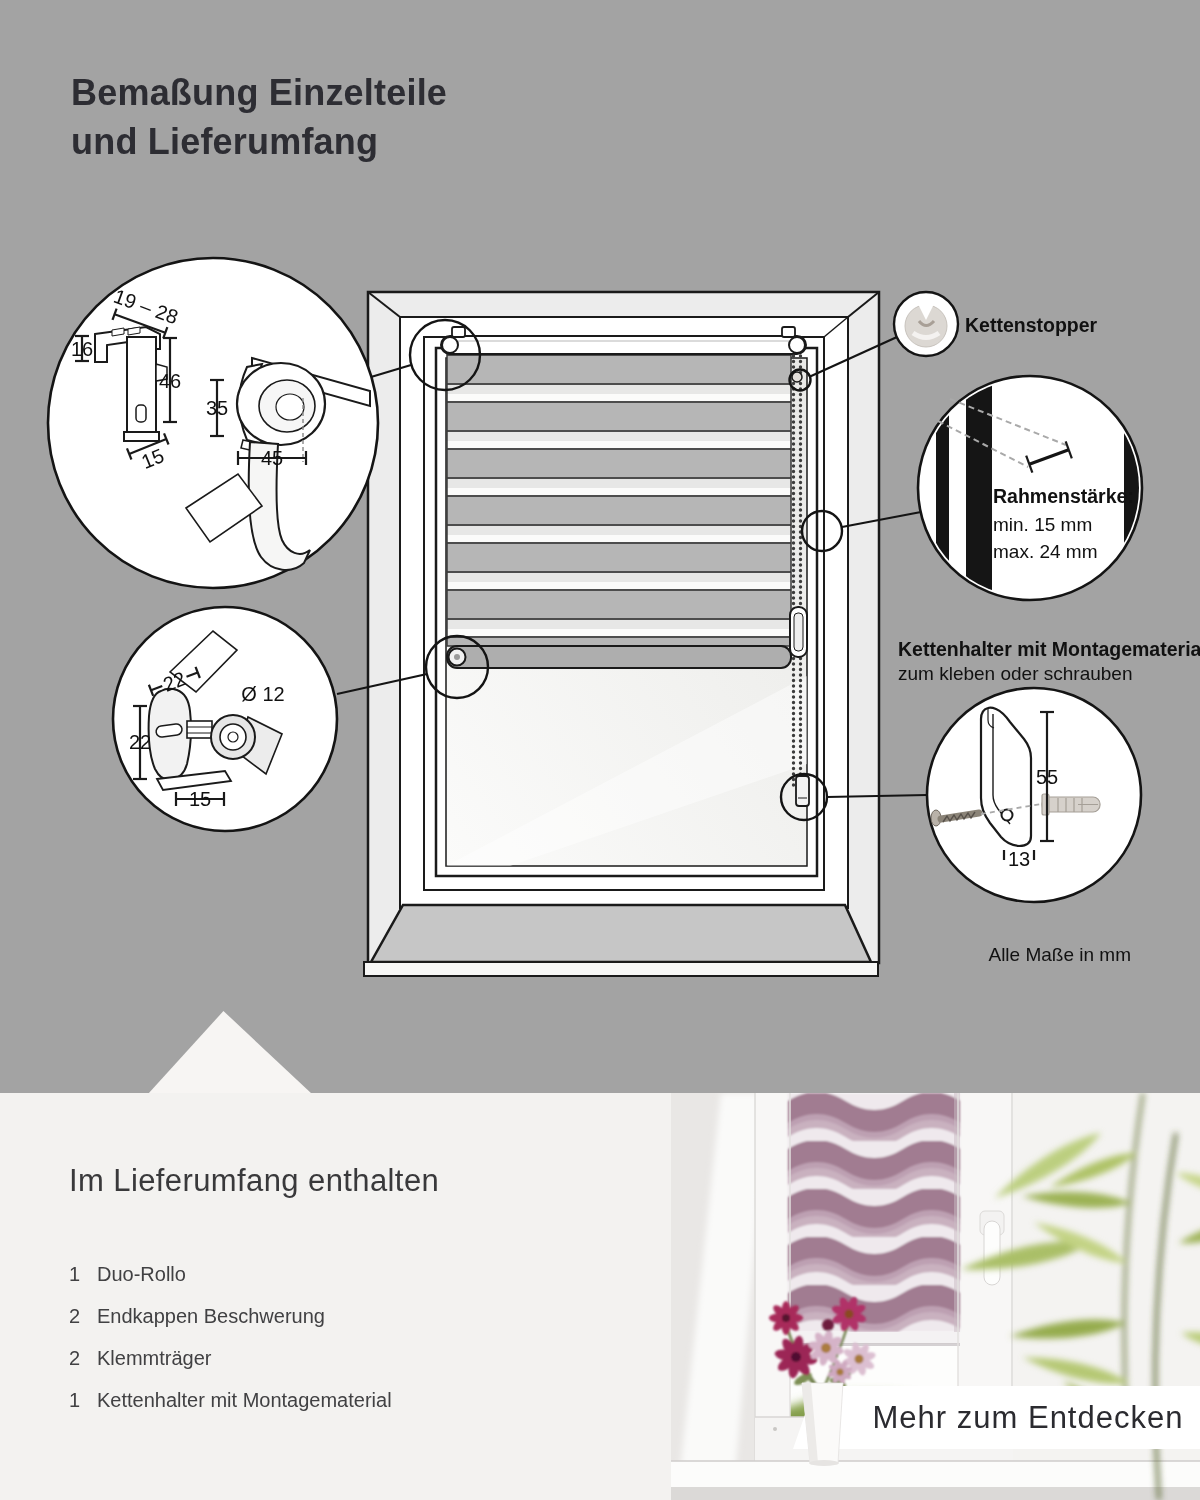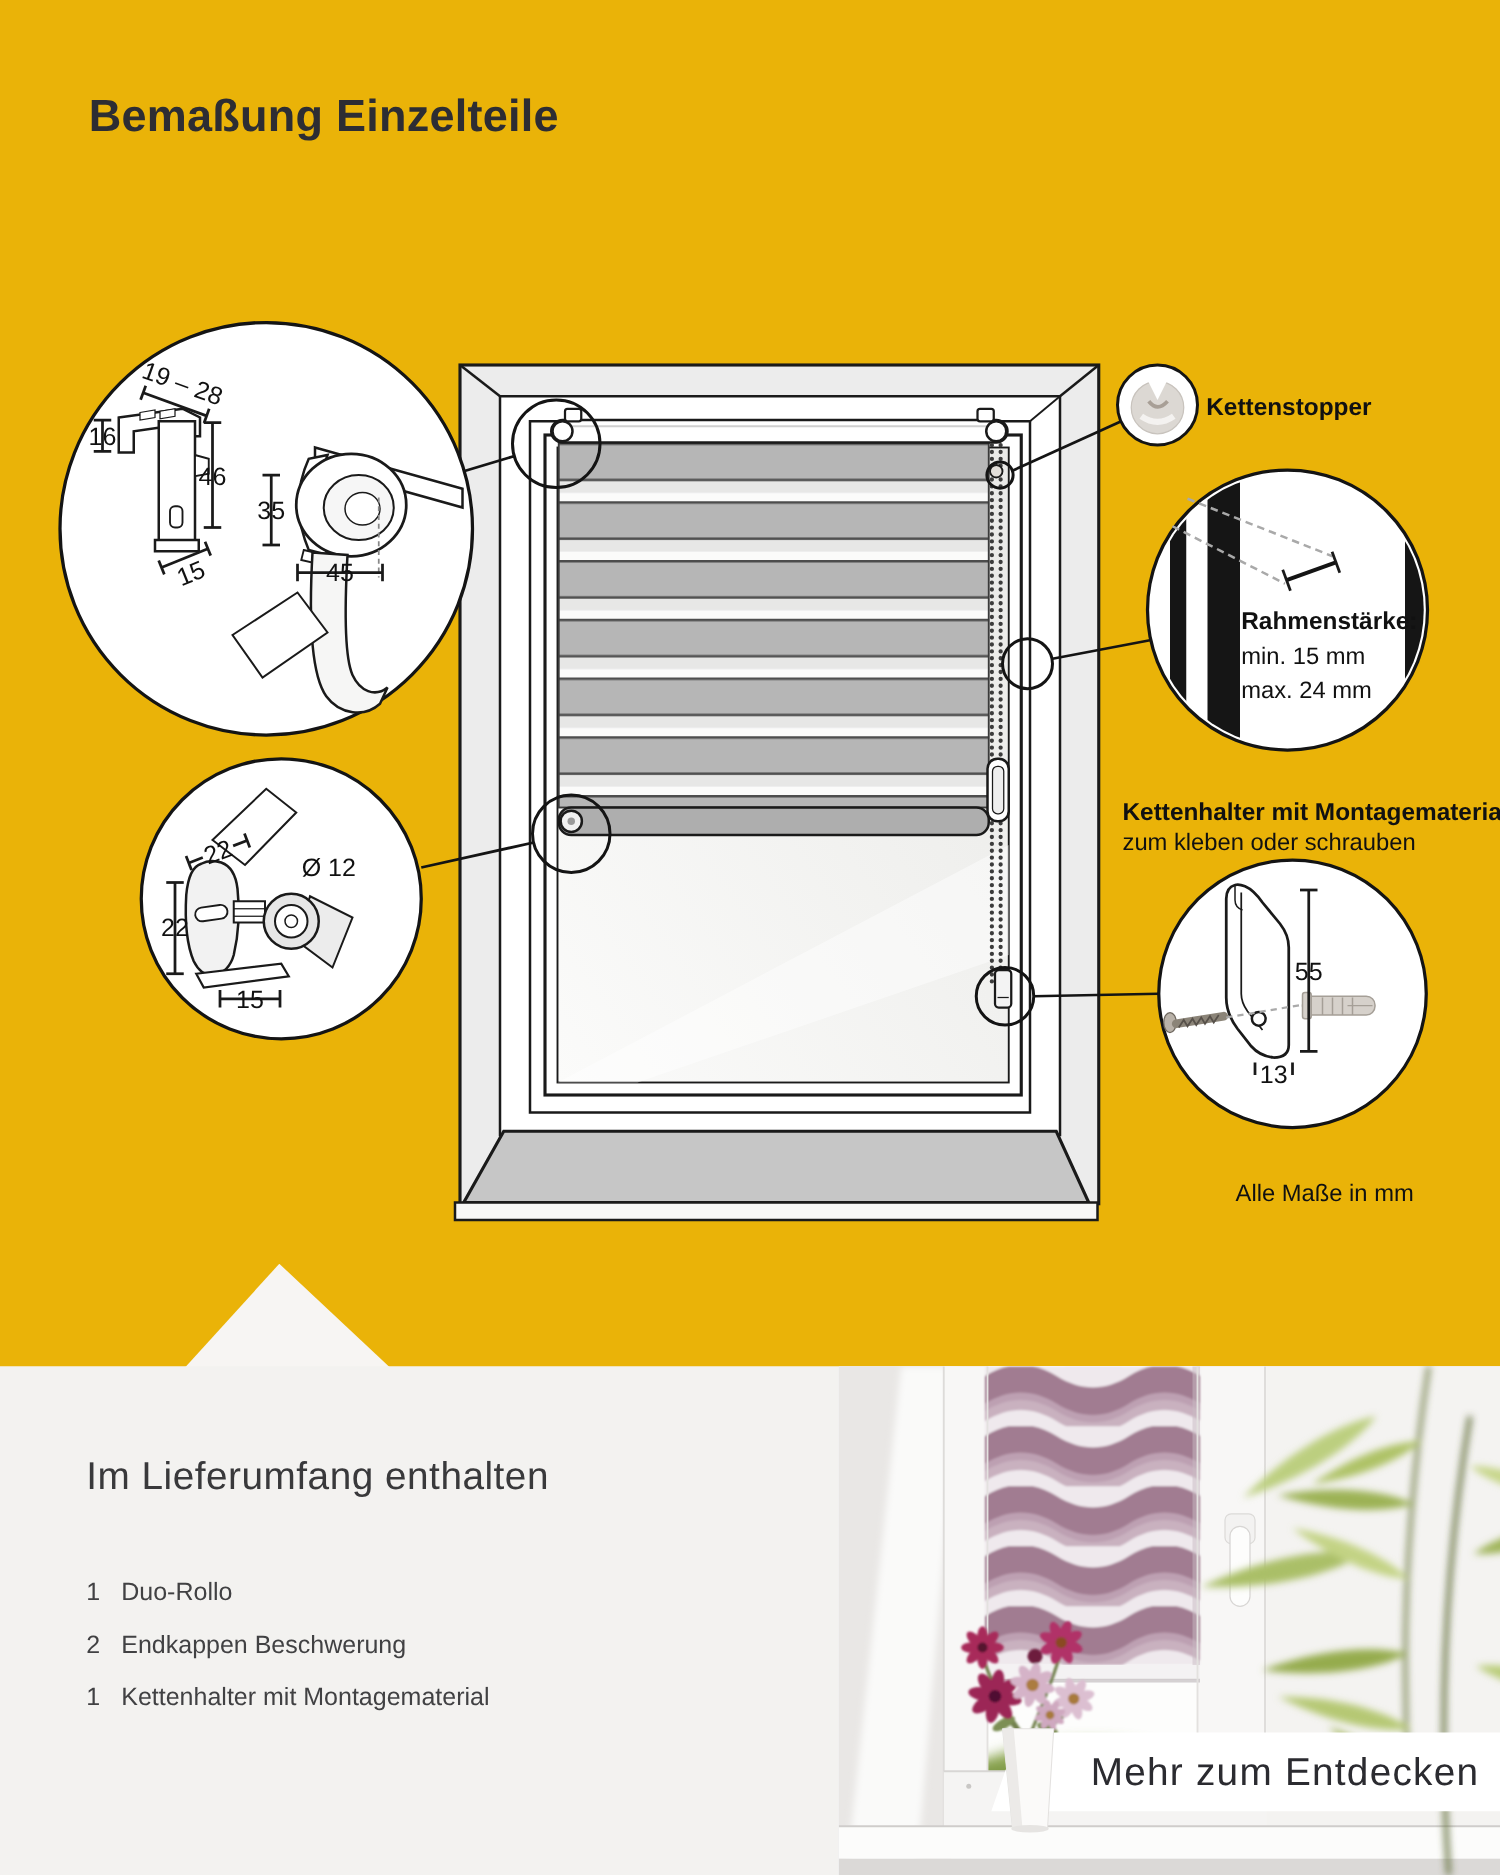--- a/index.html
+++ b/index.html
@@ -1,16 +1,16 @@
 <!DOCTYPE html>
 <html><head>
 <meta charset="utf-8">
 <style>
   html,body{margin:0;padding:0;background:#fff;}
-  .page{position:relative;width:1200px;height:1500px;background:#eab308;overflow:hidden;
+  .page{position:relative;width:1200px;height:1500px;background:#a3a3a3;overflow:hidden;
         font-family:"Liberation Sans",sans-serif;}
   .title{position:absolute;left:71px;top:68px;margin:0;font-size:36px;line-height:49px;
          font-weight:700;color:#2d2d33;letter-spacing:.2px;}
   .diagram{position:absolute;left:0;top:240px;}
   .diagram text{stroke:none;}
   .dt{font-size:20px;fill:#111;text-anchor:middle;font-family:"Liberation Sans",sans-serif;}
   .lblb{font-size:19.5px;font-weight:bold;fill:#111;font-family:"Liberation Sans",sans-serif;}
   .lblr{font-size:19px;fill:#111;font-family:"Liberation Sans",sans-serif;}
   .halo{paint-order:stroke;stroke:#fff;stroke-width:8px;stroke-linejoin:round;}
   .ln{stroke:#1a1a1a;stroke-width:2.2px;}
@@ -25,20 +25,21 @@
   .delivery-list .qty{display:inline-block;width:28px;}
   .photo{position:absolute;left:671px;top:1093px;width:529px;height:423px;}
 </style>
 </head>
 <body>
 
 <div class="page">
 
   <h1 class="title">
     <span>Bemaßung Einzelteile</span><br>
+    <span>und Lieferumfang</span>
   </h1>
 
   <svg class="diagram" width="1200" height="770" viewBox="0 240 1200 770">
     <defs>
       <pattern id="stripes" x="447" y="354" width="20" height="47" patternUnits="userSpaceOnUse">
         <rect width="20" height="47" fill="#b6b6b6"></rect>
         <rect y="0" width="20" height="2" fill="#4d4d4d"></rect>
         <rect y="29" width="20" height="2" fill="#4d4d4d"></rect>
         <rect y="31" width="20" height="9" fill="#e7e7e6"></rect>
         <rect y="40" width="20" height="7" fill="#fbfbfa"></rect>
@@ -243,20 +244,21 @@
     <text x="1131" y="961" class="lblr" text-anchor="end">Alle Maße in mm</text>
   </svg>
 
   <div class="peak"></div>
 
   <div class="section"></div>
   <h2 class="delivery-heading">Im Lieferumfang enthalten</h2>
   <ul class="delivery-list">
     <li><span class="qty">1</span><span>Duo-Rollo</span></li>
     <li><span class="qty">2</span><span>Endkappen Beschwerung</span></li>
+    <li><span class="qty">2</span><span>Klemmträger</span></li>
     <li><span class="qty">1</span><span>Kettenhalter mit Montagematerial</span></li>
   </ul>
 
   <div class="photo">
     <svg width="529" height="407" viewBox="0 0 529 407">
       <defs>
         <filter id="b1" x="-30%" y="-30%" width="160%" height="160%">
             <feGaussianBlur stdDeviation="0.8"></feGaussianBlur>
           </filter>
         <filter id="b3" x="-40%" y="-40%" width="180%" height="180%">

